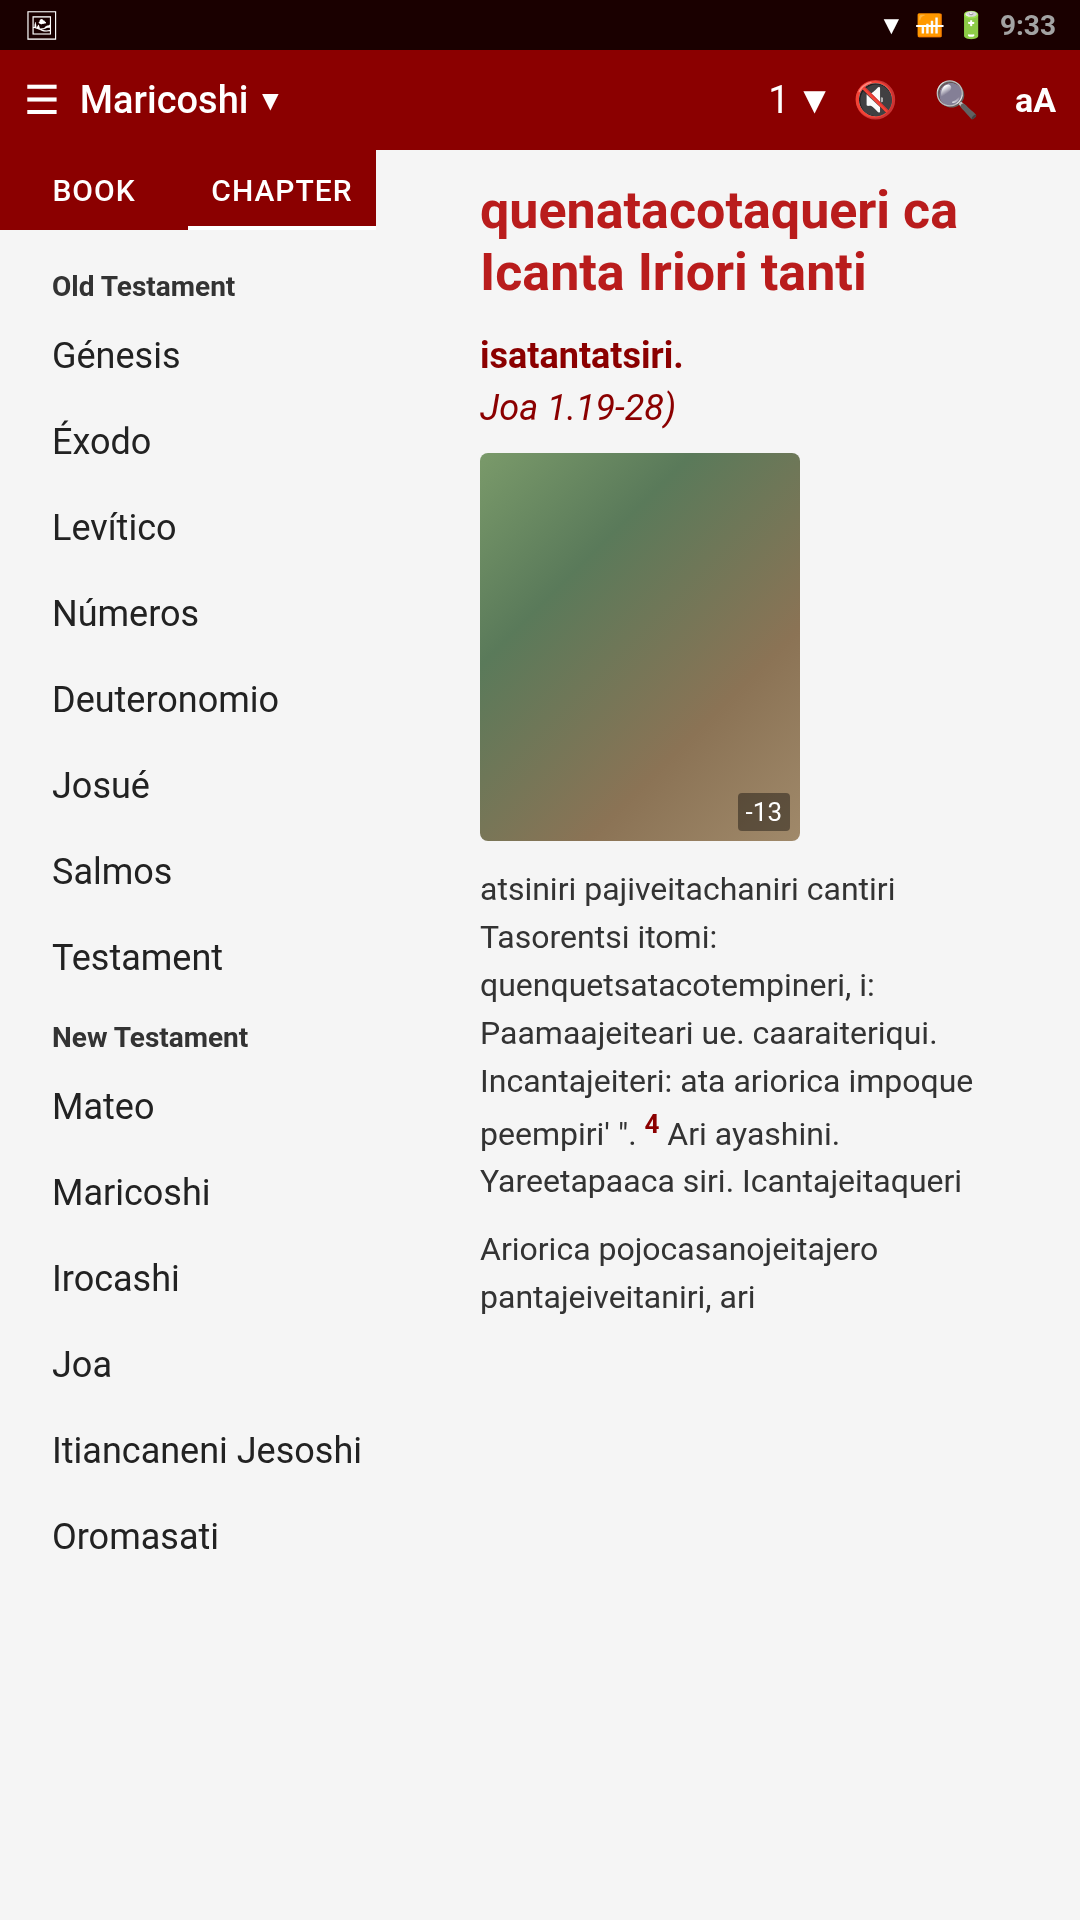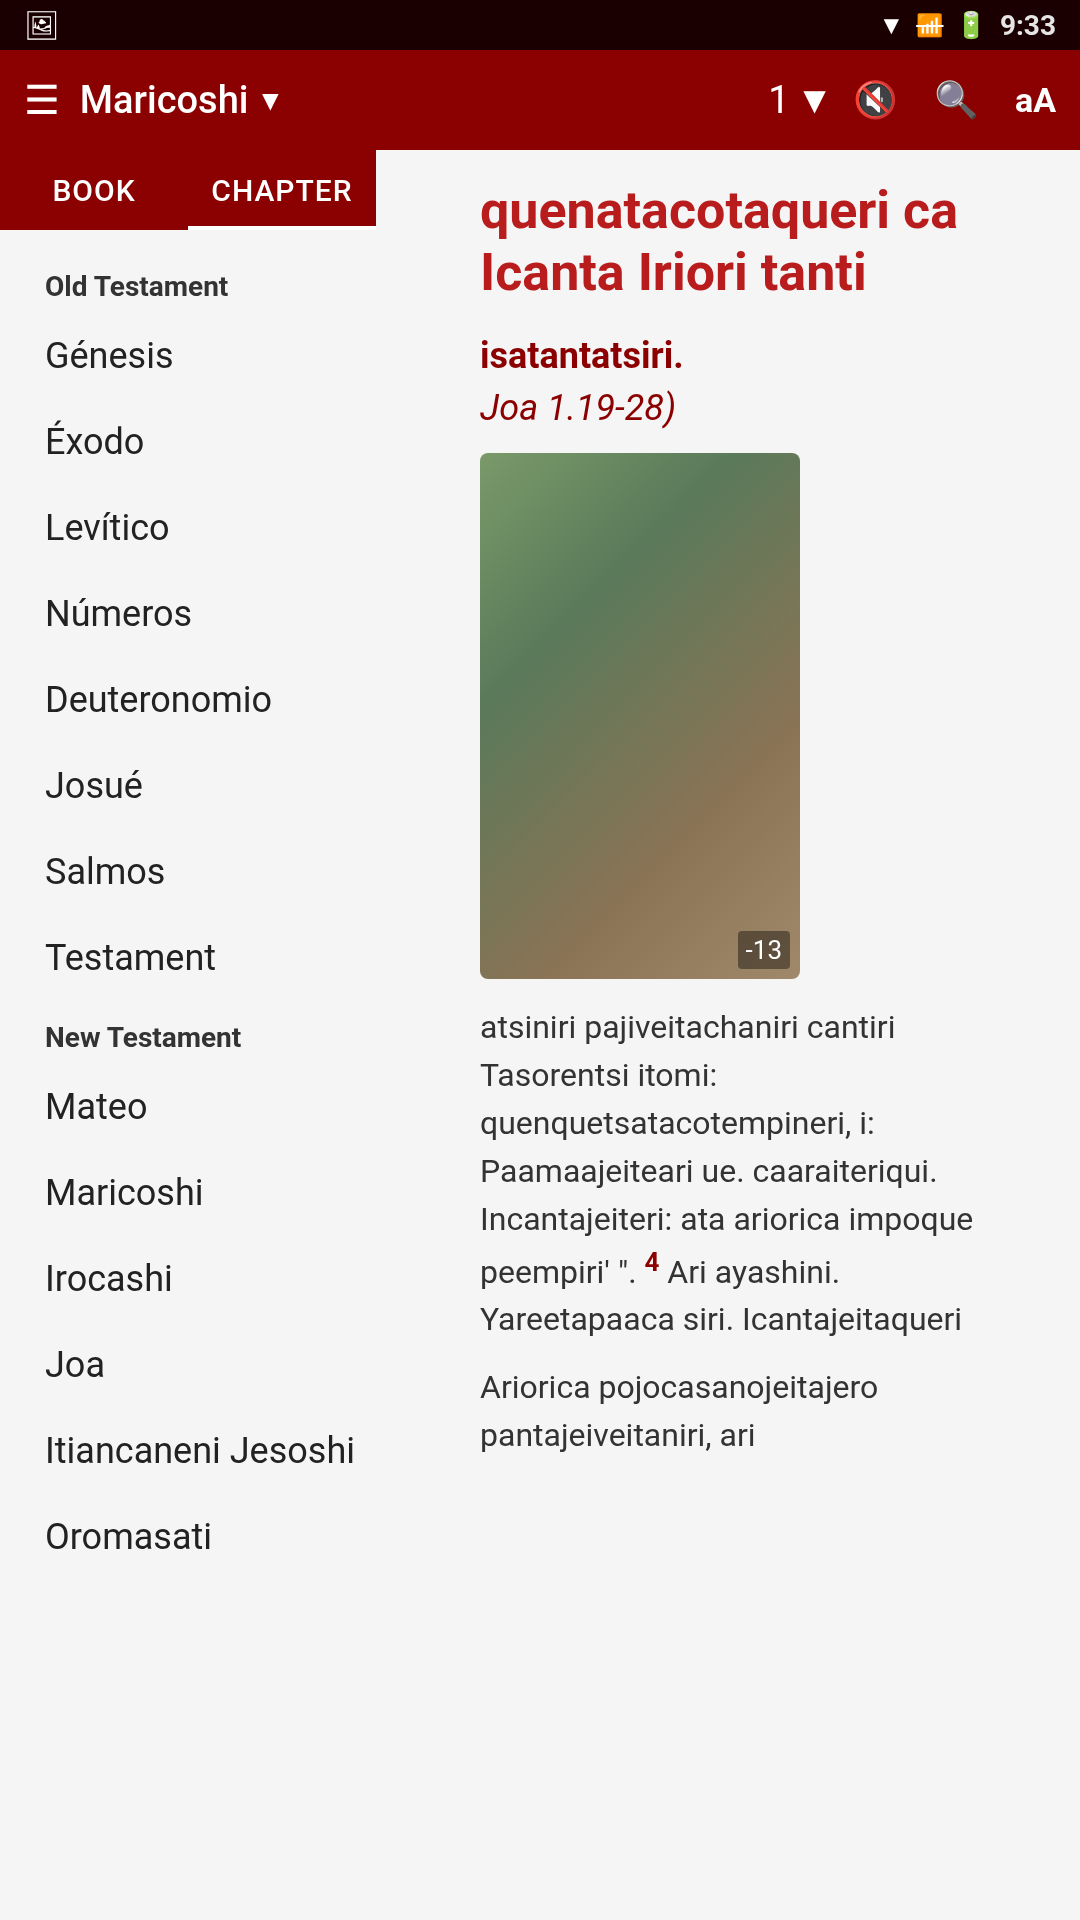--- a/index.html
+++ b/index.html
@@ -35,21 +35,21 @@
     .status-bar-right {
       display: flex;
       align-items: center;
       gap: 12px;
       color: white;
       font-size: 26px;
     }
     .status-time {
       font-size: 28px;
       font-weight: bold;
-      color: #e5e5e5;
+      color: #a3a3a3;
     }
 
     
     .toolbar {
       width: 100%;
       height: 100px;
       background: #8b0000;
       display: flex;
       align-items: center;
       padding: 0 24px;
@@ -124,21 +124,21 @@
     
     .sidebar {
       position: absolute;
       top: 230px;
       left: 0;
       width: 455px;
       height: calc(1920px - 230px);
       background: #f5f5f5;
       z-index: 9;
       overflow-y: auto;
-      padding: 20px 5px;
+      padding: 20px 12px;
     }
     .section-header {
       font-size: 28px;
       font-weight: bold;
       color: #333;
       padding: 20px 40px 10px 40px;
     }
     .book-item {
       font-size: 36px;
       color: #222;
@@ -177,21 +177,21 @@
       margin-bottom: 8px;
     }
     .content-text {
       font-size: 32px;
       color: #333;
       line-height: 1.5;
       margin-bottom: 20px;
     }
     .content-image {
       width: 320px;
-      height: 526px;
+      height: 388px;
       background: linear-gradient(135deg, #7a9a6a 0%, #5a7a5a 30%, #8b7355 70%, #a0896a 100%);
       border-radius: 8px;
       margin: 24px 0;
       display: flex;
       align-items: flex-end;
       justify-content: flex-end;
       padding: 10px;
     }
     .image-caption {
       font-size: 26px;

